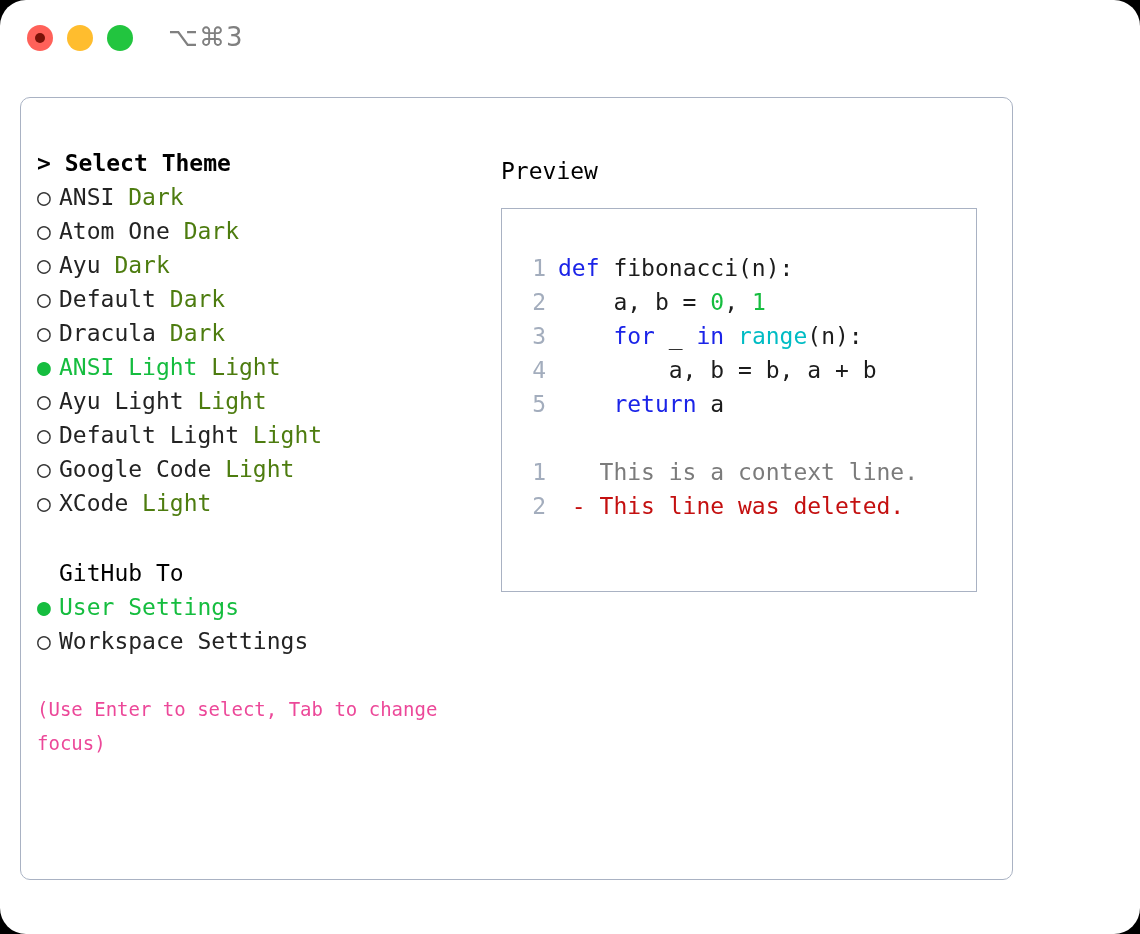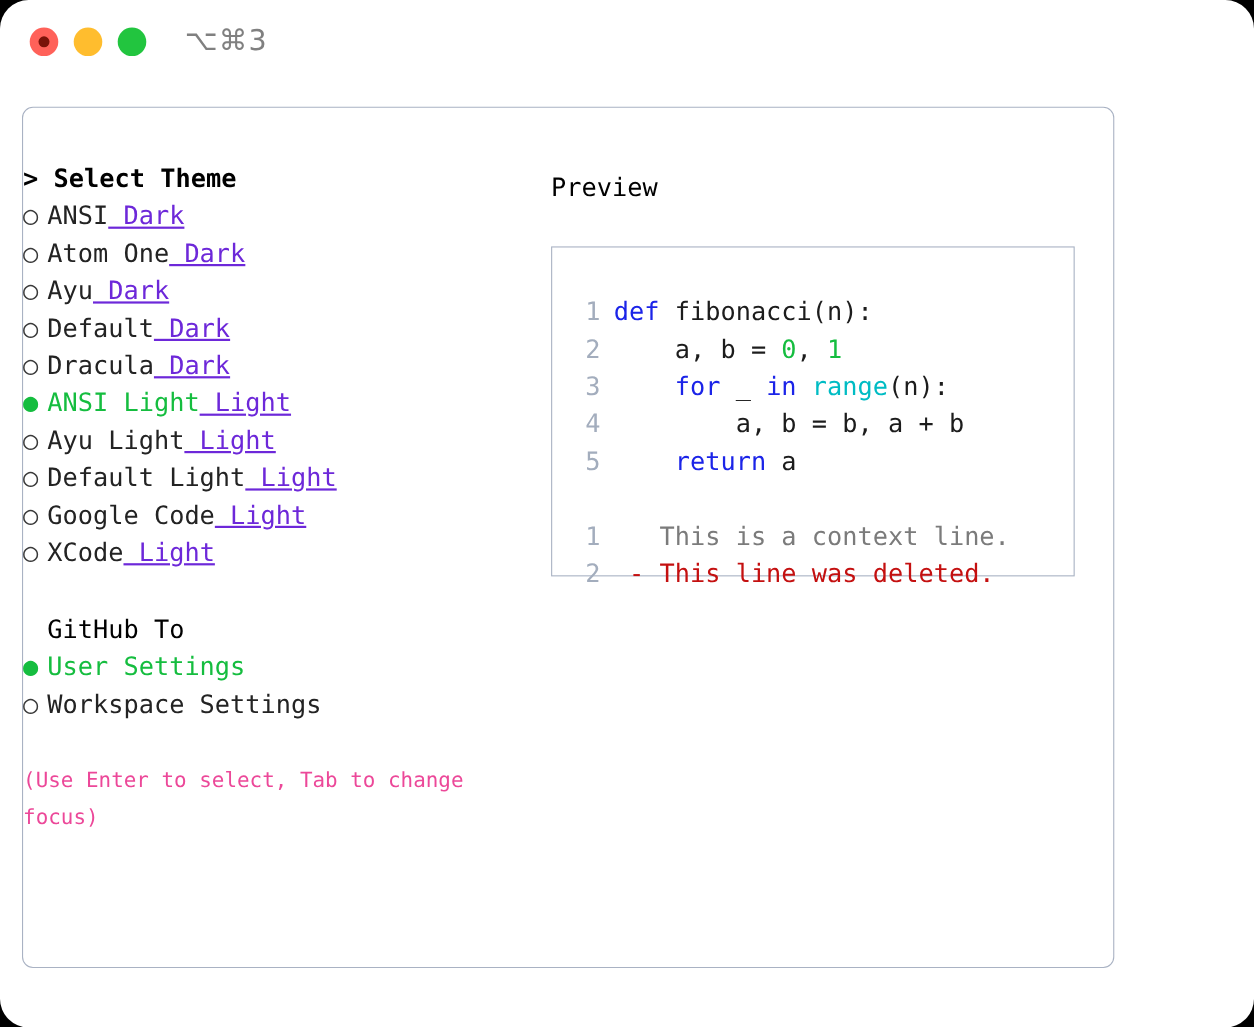--- a/index.html
+++ b/index.html
@@ -70,21 +70,21 @@
     height: 783px;
     border: 1.5px solid #a9b2c3;
     border-radius: 10px;
     box-sizing: border-box;
     background: #ffffff;
   }
 
   
   #left-col {
     position: absolute;
-    left: 0;
+    left: 16px;
     top: 48px;
     width: 440px;
   }
 
   .row {
     height: 34px;
     line-height: 34px;
     font-size: 23px;
     white-space: nowrap;
     font-family: "DejaVu Sans Mono", monospace;
@@ -98,21 +98,21 @@
 
   .bullet {
     display: inline-block;
     width: 22px;
     color: #3a3a3a;
   }
   .bullet.on { color: #15bd3f; }
 
   .theme-name   { color: #232323; }
   .theme-name.sel { color: #15bd3f; }
-  .theme-kind   { color: #6d28d9; text-decoration: underline; }
+  .theme-kind   { color: #4d7c0f; }
 
   #apply-header {
     margin-top: 36px;
     padding-left: 22px;
     color: #000000;
   }
 
   .apply-label { color: #232323; }
   .apply-label.sel { color: #15bd3f; }
 
@@ -132,23 +132,23 @@
     top: 56px;
     width: 500px;
   }
   #preview-title {
     font-size: 23px;
     line-height: 34px;
     color: #000000;
     font-family: "DejaVu Sans Mono", monospace;
   }
   #preview-box {
-    margin-top: 36px;
+    margin-top: 20px;
     width: 476px;
-    height: 300px;
+    height: 384px;
     border: 1.5px solid #a9b2c3;
     box-sizing: border-box;
     background: #ffffff;
     position: relative;
   }
 
   #code-block {
     position: absolute;
     left: 18px;
     top: 42px;

